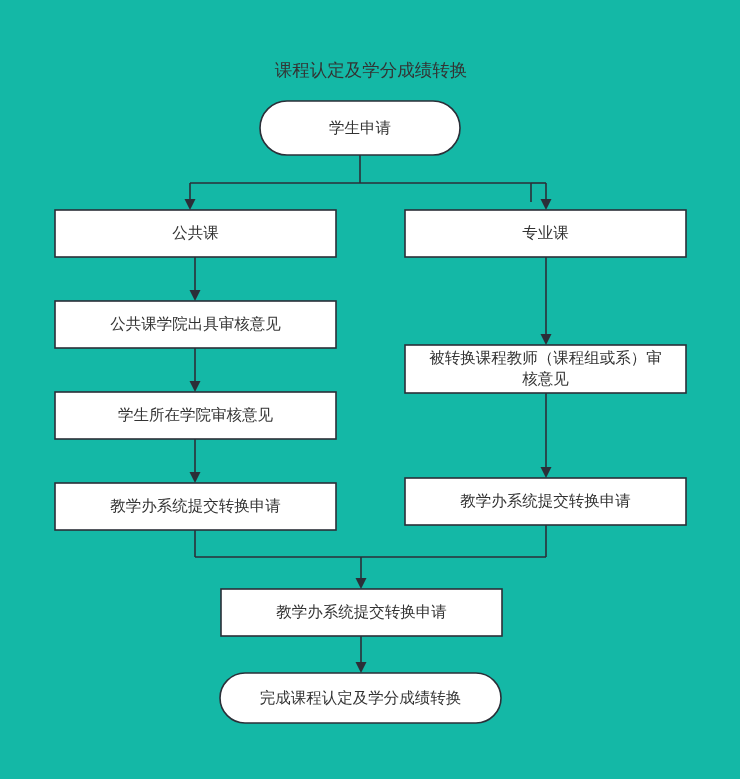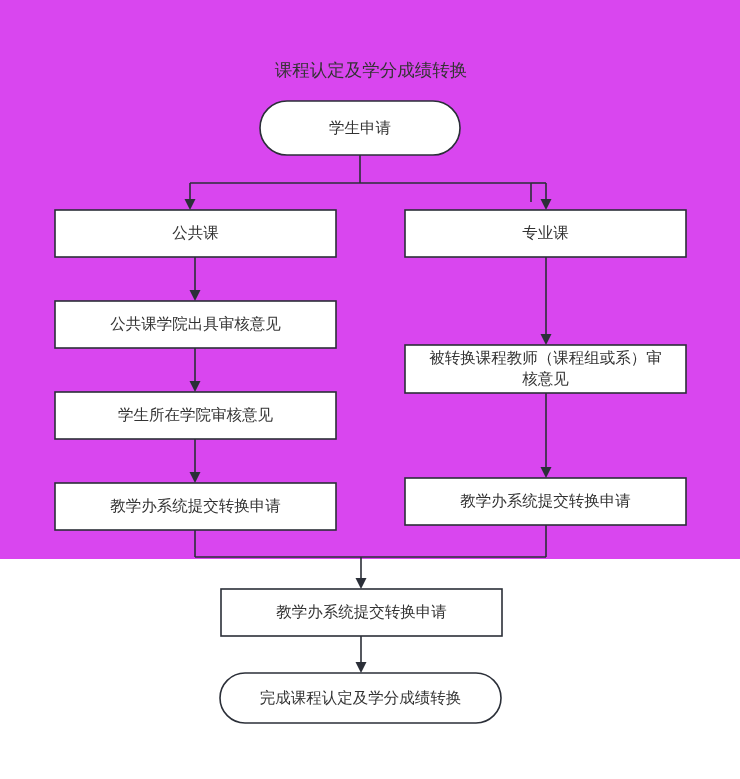--- a/index.html
+++ b/index.html
@@ -9,22 +9,22 @@
   }
   body {
     width: 740px;
     height: 779px;
     font-family: "Liberation Sans", "DejaVu Sans", sans-serif;
     overflow: hidden;
   }
   #flow-root {
     position: relative;
     width: 740px;
-    height: 559px;
-    background: #d946ef;
+    height: 779px;
+    background: #14b8a6;
   }
   svg.flow-canvas {
     position: absolute;
     left: 0;
     top: 0;
     width: 740px;
     height: 779px;
     display: block;
   }
   .node-shape {

